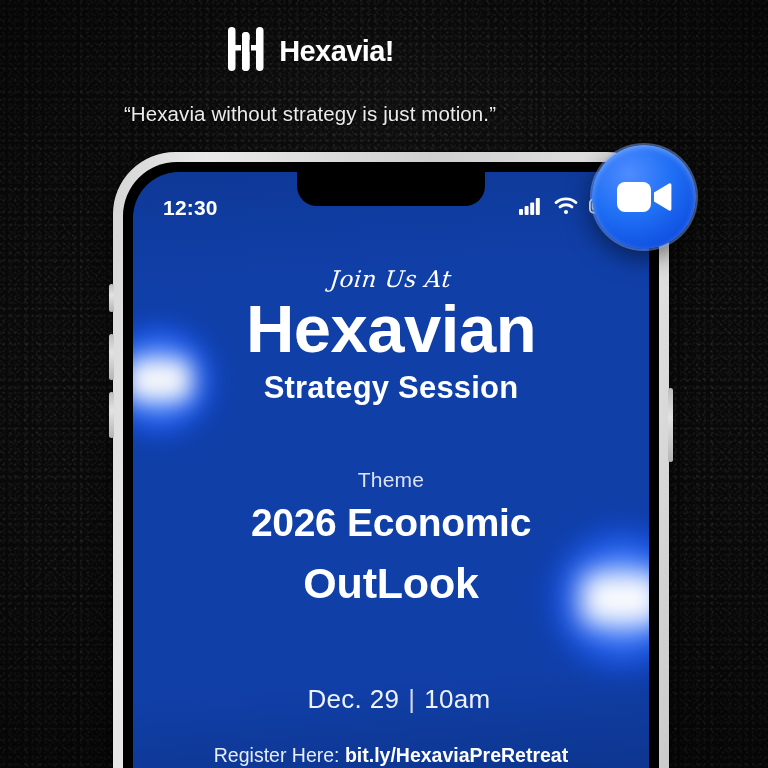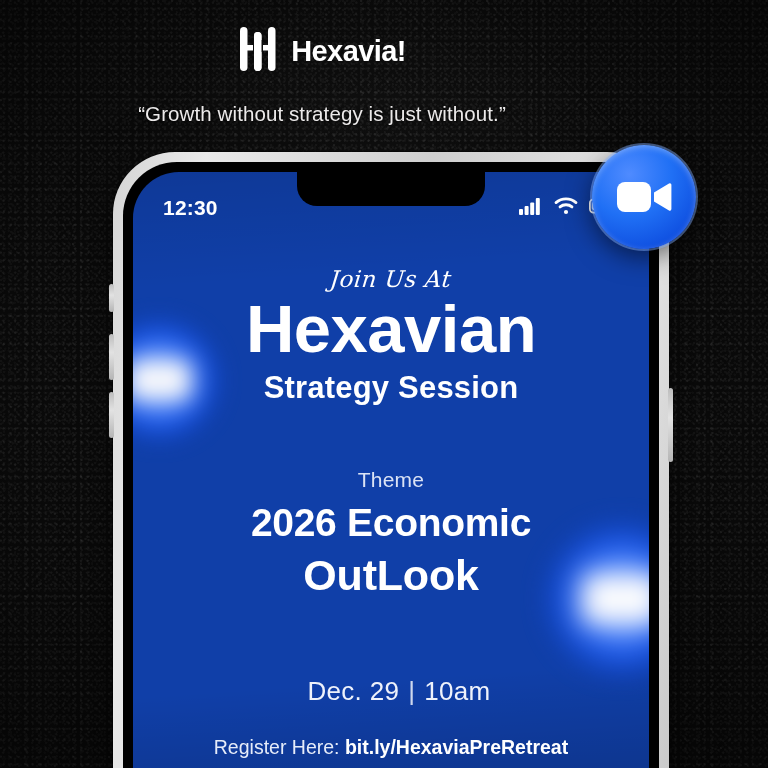--- a/index.html
+++ b/index.html
@@ -33,21 +33,21 @@
     opacity:1;
   }
   .bg-vignette {
     position:absolute; inset:0;
     background:radial-gradient(ellipse at 50% 42%, rgba(255,255,255,0.035) 0%, rgba(0,0,0,0) 55%),
                radial-gradient(ellipse at 50% 50%, rgba(0,0,0,0) 40%, rgba(0,0,0,0.55) 100%);
   }
 
   
   .header {
-    position:absolute; top:0; left:16px; width:612px; height:150px;
+    position:absolute; top:0; left:4px; width:612px; height:150px;
     display:flex; flex-direction:column; align-items:center;
     z-index:20;
   }
   .brand {
     display:flex; align-items:center; gap:13px;
     margin-top:26px;
   }
   .brand-mark { display:block; }
   .brand-name {
     color:#ffffff; font-size:29px; font-weight:700;
@@ -154,21 +154,21 @@
     color:#dbe3f5; font-size:21px; font-weight:400;
     letter-spacing:0.2px;
   }
   .theme-line1 {
     margin-top:9px;
     color:#ffffff; font-size:39px; font-weight:700;
     letter-spacing:-0.3px;
     text-align:center;
   }
   .theme-line2 {
-    margin-top:6px;
+    margin-top:14px;
     color:#ffffff; font-size:43px; font-weight:700;
     letter-spacing:-0.2px;
   }
   .datetime {
     margin-top:76px;
     color:#eef2fb; font-size:26px; font-weight:400;
     letter-spacing:0.3px;
     margin-left:16px;
   }
   .datetime .sep { padding:0 9px; opacity:0.85; }
@@ -236,21 +236,21 @@
           <rect x="2" y="1" width="7.5" height="44" rx="3.75" fill="#ffffff"></rect>
           <rect x="16" y="6" width="7.5" height="39" rx="3.75" fill="#ffffff"></rect>
           <rect x="30" y="1" width="7.5" height="44" rx="3.75" fill="#ffffff"></rect>
           <rect x="5" y="19" width="30" height="5.5" rx="2.75" fill="#ffffff"></rect>
           <rect x="15" y="14" width="10" height="12" rx="1" fill="#0c0c0c"></rect>
           <rect x="16" y="6" width="7.5" height="39" rx="3.75" fill="#ffffff"></rect>
         </svg>
       </span>
       <span class="brand-name" data-interactable="false">Hexavia!</span>
     </div>
-    <div class="tagline" data-interactable="false">“Growth without strategy is just without.”</div>
+    <div class="tagline" data-interactable="false">“Hexavia without strategy is just motion.”</div>
   </div>
 
   <div class="phone" data-interactable="false">
     <div class="phone-frame" data-interactable="false"></div>
 
     <div class="btn-side btn-mute" data-interactable="true"></div>
     <div class="btn-side btn-vol-up" data-interactable="true"></div>
     <div class="btn-side btn-vol-dn" data-interactable="true"></div>
     <div class="btn-side btn-power" data-interactable="true"></div>
 

